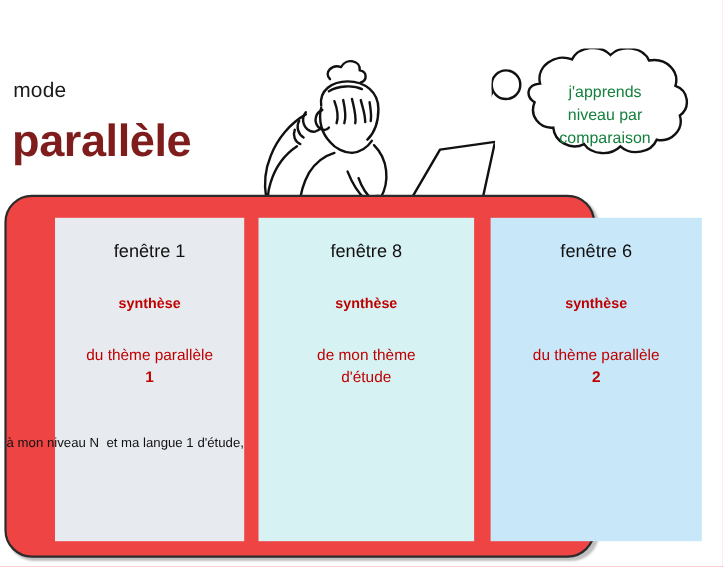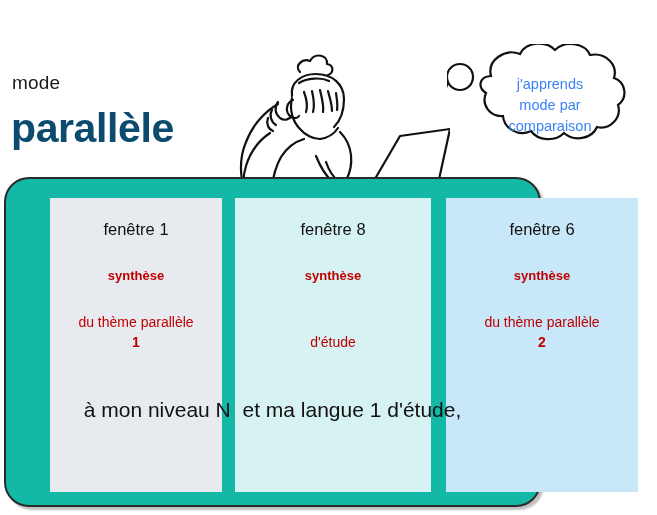--- a/index.html
+++ b/index.html
@@ -67,35 +67,35 @@
   }
   #thought-bubble svg { display:block; }
   #thought-bubble-text {
     position: absolute;
     left: 28px;
     top: 30px;
     width: 150px;
     text-align: center;
     font-size: 14.5px;
     line-height: 1.45;
-    color: #3b82f6;
+    color: #15803d;
   }
   #thought-bubble-text div { white-space: nowrap; }
 
   
   #panel {
     position: absolute;
     left: 4px;
     top: 177px;
     width: 537px;
     height: 330px;
     box-sizing: border-box;
     border: 2.5px solid #2b2b2b;
     border-radius: 25px;
-    background: #14b8a6;
+    background: #ef4444;
     box-shadow: 3px 3px 2px rgba(0,0,0,0.25);
   }
 
   #columns {
     position: absolute;
     left: 0; top: 0;
     width: 100%;
     height: 100%;
   }
 
@@ -140,36 +140,36 @@
   .col-desc .line2-bold {
     font-weight: bold;
   }
 
   
   #panel-footer {
     position: absolute;
     left: 0;
     top: 212px;
     width: 100%;
-    text-align: center;
-    font-size: 21px;
+    text-align: left;
+    font-size: 12px;
     line-height: 1.85;
     color: #111;
     pointer-events: none;
   }
   #panel-footer div { white-space: pre; }
 </style>
 </head>
 <body>
 
 <div id="header-zone">
 
   <div id="mode-label">mode</div>
 
-  <div id="mode-title" style="color: #0c4a6e;">parallèle</div>
+  <div id="mode-title" style="color: #7f1d1d;">parallèle</div>
 
   <div id="illustration">
     <svg width="250" height="180" viewBox="0 0 250 180" fill="none" stroke="#111" stroke-width="2.2" stroke-linecap="round" stroke-linejoin="round">
 
       <path d="M100 36 c-6 -6 2 -14 10 -11 c5 -9 18 -6 17 3 c7 1 7 9 1 11"></path>
       <path d="M99 47 c8 -5 22 -6 30 -2"></path>
 
       <path d="M92 60 c-2 -14 10 -22 24 -22 c16 0 28 10 28 25 c0 12 -4 22 -10 28"></path>
 
       <path d="M104 56 c3 8 4 14 2 20"></path>
@@ -234,21 +234,21 @@
                c12 4 14 20 4 27
                c4 13 -8 25 -21 22
                c-5 12 -23 15 -33 6
                c-9 9 -26 8 -33 -2
                c-12 6 -27 -2 -28 -15
                c-13 1 -22 -11 -17 -23
                c-8 -5 -8 -16 5 -17 Z"></path>
     </svg>
     <div id="thought-bubble-text">
       <div>j'apprends</div>
-      <div>mode par</div>
+      <div>niveau par</div>
       <div>comparaison</div>
     </div>
   </div>
 </div>
 
 <div id="panel" style="border-color: rgb(43, 43, 43);">
 
   <div id="columns">
 
     <div class="window-col col-0" style="background: rgb(231, 235, 240);">
@@ -257,21 +257,21 @@
       <div class="col-desc" style="color: rgb(192, 0, 0);">
         <span>du thème parallèle</span><br>
         <span class="line2-bold">1</span>
       </div>
     </div>
 
     <div class="window-col col-1" style="background: rgb(214, 242, 242);">
       <div class="col-title">fenêtre 8</div>
       <div class="col-synth" style="color: rgb(192, 0, 0);">synthèse</div>
       <div class="col-desc" style="color: rgb(192, 0, 0);">
-        <br>
+        <span>de mon thème</span><br>
         <span>d'étude</span>
       </div>
     </div>
 
     <div class="window-col col-2" style="background: rgb(200, 232, 250);">
       <div class="col-title">fenêtre 6</div>
       <div class="col-synth" style="color: rgb(192, 0, 0);">synthèse</div>
       <div class="col-desc" style="color: rgb(192, 0, 0);">
         <span>du thème parallèle</span><br>
         <span class="line2-bold">2</span>

